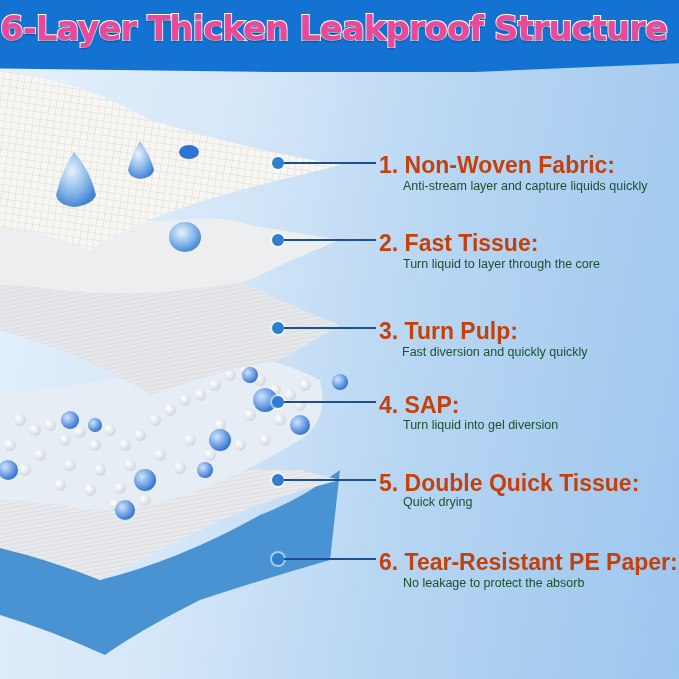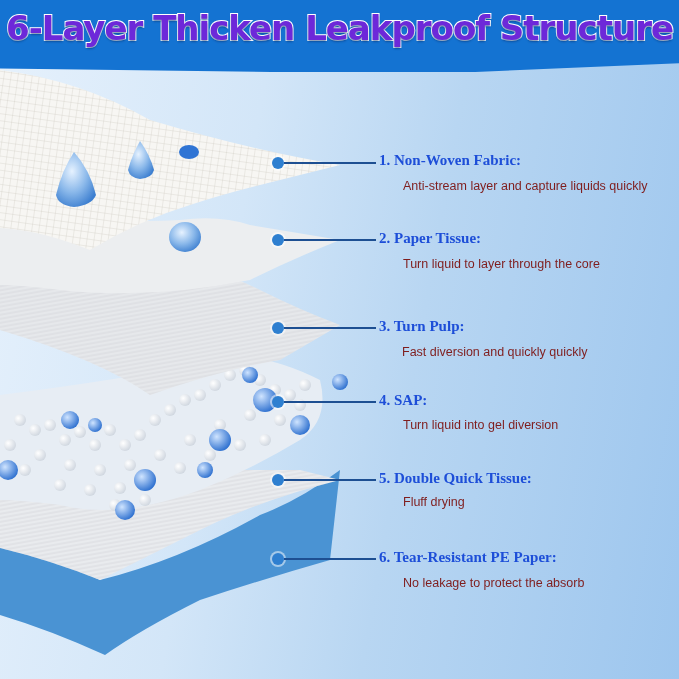--- a/index.html
+++ b/index.html
@@ -2,31 +2,31 @@
 <html><head>
 <meta charset="utf-8">
 <style>
   html,body{margin:0;padding:0;}
   body{width:679px;height:679px;overflow:hidden;position:relative;
     background:linear-gradient(100deg,#e6f1fc 0%,#d3e6f8 35%,#b8d6f2 60%,#9dc6ee 100%);
     font-family:"Liberation Sans",sans-serif;}
   .header{position:absolute;left:0;top:0;width:679px;height:72px;
     background:#1473d2;border-bottom-left-radius:0 0;
     clip-path:polygon(0 0,100% 0,100% 88%,70% 100%,40% 100%,0 95%);}
-  .title{position:absolute;left:0;top:8px;width:679px;text-align:center;
+  .title{position:absolute;left:0;top:8px;width:679px;text-align:left;
     font-family:"DejaVu Sans",sans-serif;font-weight:bold;font-size:34px;letter-spacing:-1px;
-    color:#6d28d9;-webkit-text-stroke:2px #ffffff;paint-order:stroke fill;
+    color:#ec4899;-webkit-text-stroke:2px #ffffff;paint-order:stroke fill;
     text-shadow:0 2px 2px rgba(0,40,100,.45);}
   .illus{position:absolute;left:0;top:0;width:679px;height:679px;}
   .callout{position:absolute;left:0;width:679px;}
   .dot{position:absolute;left:272px;width:12px;height:12px;border-radius:50%;
     background:#2e7fd0;box-shadow:0 0 0 2px rgba(255,255,255,.5);}
   .line{position:absolute;left:284px;height:2px;background:#1d4f92;}
-  .ctitle{position:absolute;font-weight:bold;font-size:15px;color:#1d4ed8;white-space:nowrap;font-family:Liberation Serif, serif;}
-  .cdesc{position:absolute;font-size:12.5px;color:#7f1d1d;white-space:nowrap;}
+  .ctitle{position:absolute;font-weight:bold;font-size:23px;color:#c2410c;white-space:nowrap;}
+  .cdesc{position:absolute;font-size:12.5px;color:#14532d;white-space:nowrap;}
 </style>
 </head>
 <body>
 
 <div class="header"></div>
 <div class="title">6-Layer Thicken Leakproof Structure</div>
 
 <svg class="illus" viewBox="0 0 679 679">
   <defs>
     <pattern id="grid" width="7" height="7" patternUnits="userSpaceOnUse" patternTransform="rotate(8)">
@@ -145,21 +145,21 @@
 <div class="callout">
   <div class="dot" style="top:157px"></div>
   <div class="line" style="top:162px;width:92px"></div>
   <div class="ctitle" style="left:379px;top:152px"><span>1.</span> <span>Non-Woven Fabric:</span></div>
   <div class="cdesc" style="left:403px;top:179px">Anti-stream layer and capture liquids quickly</div>
 </div>
 
 <div class="callout">
   <div class="dot" style="top:234px"></div>
   <div class="line" style="top:239px;width:92px"></div>
-  <div class="ctitle" style="left:379px;top:230px"><span>2.</span> <span>Paper Tissue:</span></div>
+  <div class="ctitle" style="left:379px;top:230px"><span>2.</span> <span>Fast Tissue:</span></div>
   <div class="cdesc" style="left:403px;top:257px">Turn liquid to layer through the core</div>
 </div>
 
 <div class="callout">
   <div class="dot" style="top:322px"></div>
   <div class="line" style="top:327px;width:92px"></div>
   <div class="ctitle" style="left:379px;top:318px"><span>3.</span> <span>Turn Pulp:</span></div>
   <div class="cdesc" style="left:402px;top:345px">Fast diversion and quickly quickly</div>
 </div>
 
@@ -167,21 +167,21 @@
   <div class="dot" style="top:396px"></div>
   <div class="line" style="top:401px;width:92px"></div>
   <div class="ctitle" style="left:379px;top:392px"><span>4.</span> <span>SAP:</span></div>
   <div class="cdesc" style="left:403px;top:418px">Turn liquid into gel diversion</div>
 </div>
 
 <div class="callout">
   <div class="dot" style="top:474px"></div>
   <div class="line" style="top:479px;width:92px"></div>
   <div class="ctitle" style="left:379px;top:470px"><span>5.</span> <span>Double Quick Tissue:</span></div>
-  <div class="cdesc" style="left:403px;top:495px">Fluff drying</div>
+  <div class="cdesc" style="left:403px;top:495px">Quick drying</div>
 </div>
 
 <div class="callout">
   <div class="dot" style="top:553px"></div>
   <div class="line" style="top:558px;width:92px"></div>
   <div class="ctitle" style="left:379px;top:549px"><span>6.</span> <span>Tear-Resistant PE Paper:</span></div>
   <div class="cdesc" style="left:403px;top:576px">No leakage to protect the absorb</div>
 </div>
 
 </body></html>

